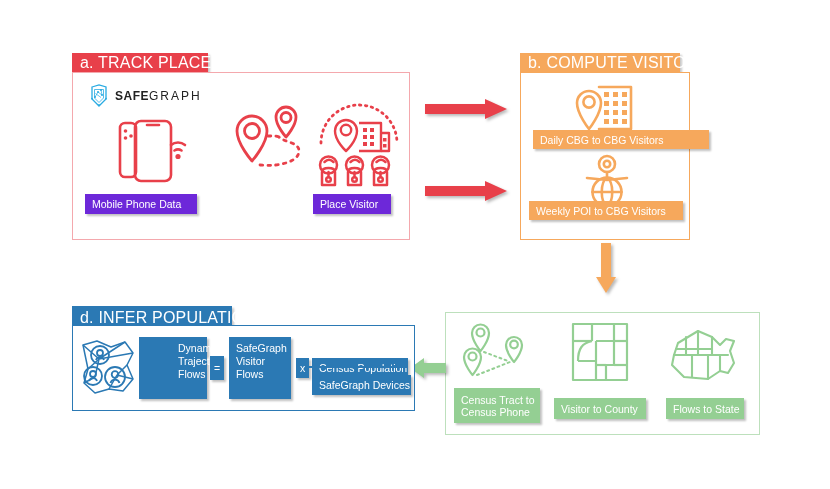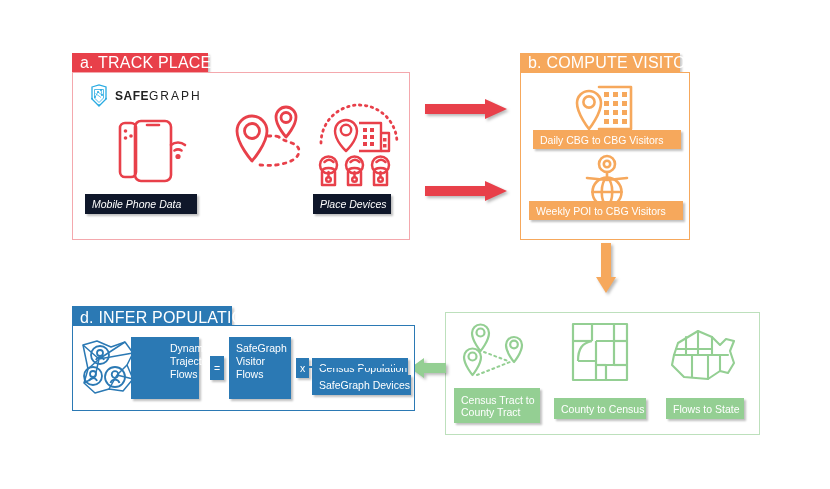--- a/index.html
+++ b/index.html
@@ -15,21 +15,21 @@
        display:flex;align-items:center;padding:0 8px;white-space:nowrap;
        box-shadow:2px 2px 2px rgba(0,0,0,.22);}
   .chip{position:absolute;box-sizing:border-box;color:#fff;
         font-size:10.5px;display:flex;align-items:center;
         padding:0 7px;white-space:nowrap;
         box-shadow:2px 2px 2px rgba(0,0,0,.25);}
   .chip.multiline{display:flex;align-items:center;line-height:12px;}
 
   
   .red-tab{background:#e8404a;}
-  .red-chip{background:#0f172a;font-style:italic;}
+  .red-chip{background:#6d28d9;}
   .panel-a{border:1.4px solid #f4a8ad;}
   .orange-tab{background:#f6a85c;}
   .orange-chip{background:#f6a85c;}
   .panel-b{border:1.4px solid #f6a85c;}
   .green-tab{background:#94cf93;}
   .green-chip{background:#94cf93;}
   .panel-c{border:1.4px solid #bde0bc;}
   .blue-tab{background:#2b79b4;}
   .blue-chip{background:#2b79b4;}
   .panel-d{border:1.4px solid #2b79b4;}
@@ -148,21 +148,21 @@
 
         <path d="M59 56 a8.5 8.5 0 0 1 17 0 a8.5 8.5 0 0 1 -17 0 z"></path>
         <path d="M61 63 c0 -3 3 -4 6.5 -4 s6.5 1 6.5 4 v13 h-13 z"></path>
         <path d="M63.5 53 c3 -3 6 -3 9 0"></path>
         <path d="M67.5 63 v5"></path>
           <circle cx="67.5" cy="70.5" r="2.3"></circle>
       </g>
     </svg>
 
     <div class="chip red-chip" style="left:12px;top:121px;width:112px;height:20px;">Mobile Phone Data</div>
-    <div class="chip red-chip" style="left:240px;top:121px;width:78px;height:20px;">Place Devices</div>
+    <div class="chip red-chip" style="left:240px;top:121px;width:78px;height:20px;">Place Visitor</div>
   </div>
 
   <svg class="arrow" style="left:425px;top:99px;" width="82" height="20" viewBox="0 0 82 20">
     <path d="M0 5 H60 V0 L82 10 L60 20 V15 H0 Z" fill="#e8404a"></path>
   </svg>
   <svg class="arrow" style="left:425px;top:181px;" width="82" height="20" viewBox="0 0 82 20">
     <path d="M0 5 H60 V0 L82 10 L60 20 V15 H0 Z" fill="#e8404a"></path>
   </svg>
 
   <div class="panel-tab orange-tab" style="left:520px;top:53px;width:160px;height:19px;">b. COMPUTE VISITOR FLOWS</div>
@@ -184,21 +184,21 @@
           <rect x="49" y="20" width="5" height="5"></rect>
         <rect x="31" y="29" width="5" height="5"></rect>
           <rect x="40" y="29" width="5" height="5"></rect>
           <rect x="49" y="29" width="5" height="5"></rect>
         <rect x="31" y="38" width="5" height="5"></rect>
           <rect x="40" y="38" width="5" height="5"></rect>
           <rect x="49" y="38" width="5" height="5"></rect>
       </g>
     </svg>
 
-    <div class="chip orange-chip" style="left:12px;top:57px;width:148px;height:19px;">Daily CBG to CBG Visitors</div>
+    <div class="chip orange-chip" style="left:12px;top:57px;width:176px;height:19px;">Daily CBG to CBG Visitors</div>
 
     <svg style="position:absolute;left:56px;top:82px;" width="60" height="52" viewBox="0 0 60 52">
       <g fill="none" stroke="#f6a85c" stroke-width="2.6" stroke-linecap="round">
         <circle cx="30" cy="9" r="8"></circle>
         <circle cx="30" cy="9" r="3.2"></circle>
         <path d="M30 17 v5"></path>
         <circle cx="30" cy="37" r="14.5"></circle>
         <path d="M15.5 37 h29"></path>
         <path d="M30 22.5 c-7 5 -7 24 0 29 c7 -5 7 -24 0 -29 z"></path>
         <path d="M10 23 L30 25 L50 23"></path>
@@ -224,40 +224,40 @@
         <path d="M6 36 a8.5 8.5 0 0 1 17 0 c0 8 -8.5 18 -8.5 18 S6 44 6 36 z"></path>
         <circle cx="14.5" cy="35.5" r="4"></circle>
       </g>
       <g fill="none" stroke="#94cf93" stroke-width="2" stroke-linecap="round" stroke-dasharray="2 3.5">
         <path d="M26 31 L50 40"></path>
         <path d="M19 54 L52 41"></path>
       </g>
     </svg>
 
     <div class="chip green-chip multiline" style="left:8px;top:75px;width:86px;height:35px;">
-      <span><span>Census Tract to</span><br><span>County Tract</span></span>
+      <span><span>Census Tract to</span><br><span>Census Phone</span></span>
     </div>
 
     <svg style="position:absolute;left:124px;top:8px;" width="60" height="62" viewBox="0 0 60 62">
       <g fill="none" stroke="#94cf93" stroke-width="2.2" stroke-linejoin="round">
         <rect x="3" y="3" width="54" height="56"></rect>
         <path d="M3 20 H22"></path>
         <path d="M22 3 V20"></path>
         <path d="M22 20 C12 22 8 28 8 40"></path>
         <path d="M8 40 H26 V59"></path>
         <path d="M26 40 V20"></path>
         <path d="M26 20 H44 V3"></path>
         <path d="M44 20 H57"></path>
         <path d="M44 20 V44 H36 V59"></path>
         <path d="M36 44 H26"></path>
         <path d="M44 44 H57"></path>
       </g>
     </svg>
 
-    <div class="chip green-chip" style="left:108px;top:85px;width:92px;height:21px;">County to Census</div>
+    <div class="chip green-chip" style="left:108px;top:85px;width:92px;height:21px;">Visitor to County</div>
 
     <svg style="position:absolute;left:222px;top:12px;" width="72" height="56" viewBox="0 0 72 56">
       <g fill="none" stroke="#94cf93" stroke-width="2.1" stroke-linejoin="round" stroke-linecap="round">
         <path d="M6 30 L4 40 L16 52 L40 54 L52 46 L60 48 L66 38 L62 26 L66 16 L58 14 L52 20 L44 12"></path>
         <path d="M6 30 L10 18 L20 12 L30 6"></path>
         <path d="M30 6 L44 12"></path>
         <path d="M8 24 H44"></path>
         <path d="M6 30 H60"></path>
         <path d="M18 12 V30"></path>
         <path d="M30 6 V30"></path>
@@ -290,21 +290,21 @@
           <circle cx="21" cy="14" r="3"></circle>
         <circle cx="14" cy="37" r="9"></circle>
         <path d="M10 42 a4.2 4.2 0 0 1 8 0"></path>
           <circle cx="14" cy="35" r="3"></circle>
         <circle cx="36" cy="38" r="10"></circle>
         <path d="M31.5 44 a4.7 4.7 0 0 1 9 0"></path>
           <circle cx="36" cy="35.5" r="3.3"></circle>
       </g>
     </svg>
 
-    <div class="eqbox" style="left:58px;top:11px;width:68px;height:62px;padding-left:39px;">
+    <div class="eqbox" style="left:66px;top:11px;width:68px;height:62px;padding-left:39px;">
       <span>Dynamic</span><br>
       <span>Trajectory</span><br>
       <span>Flows</span>
     </div>
 
     <div class="op" style="left:137px;top:30px;width:14px;height:24px;">=</div>
 
     <div class="eqbox" style="left:156px;top:11px;width:62px;height:62px;">
       <span>SafeGraph</span><br>
       <span>Visitor</span><br>

